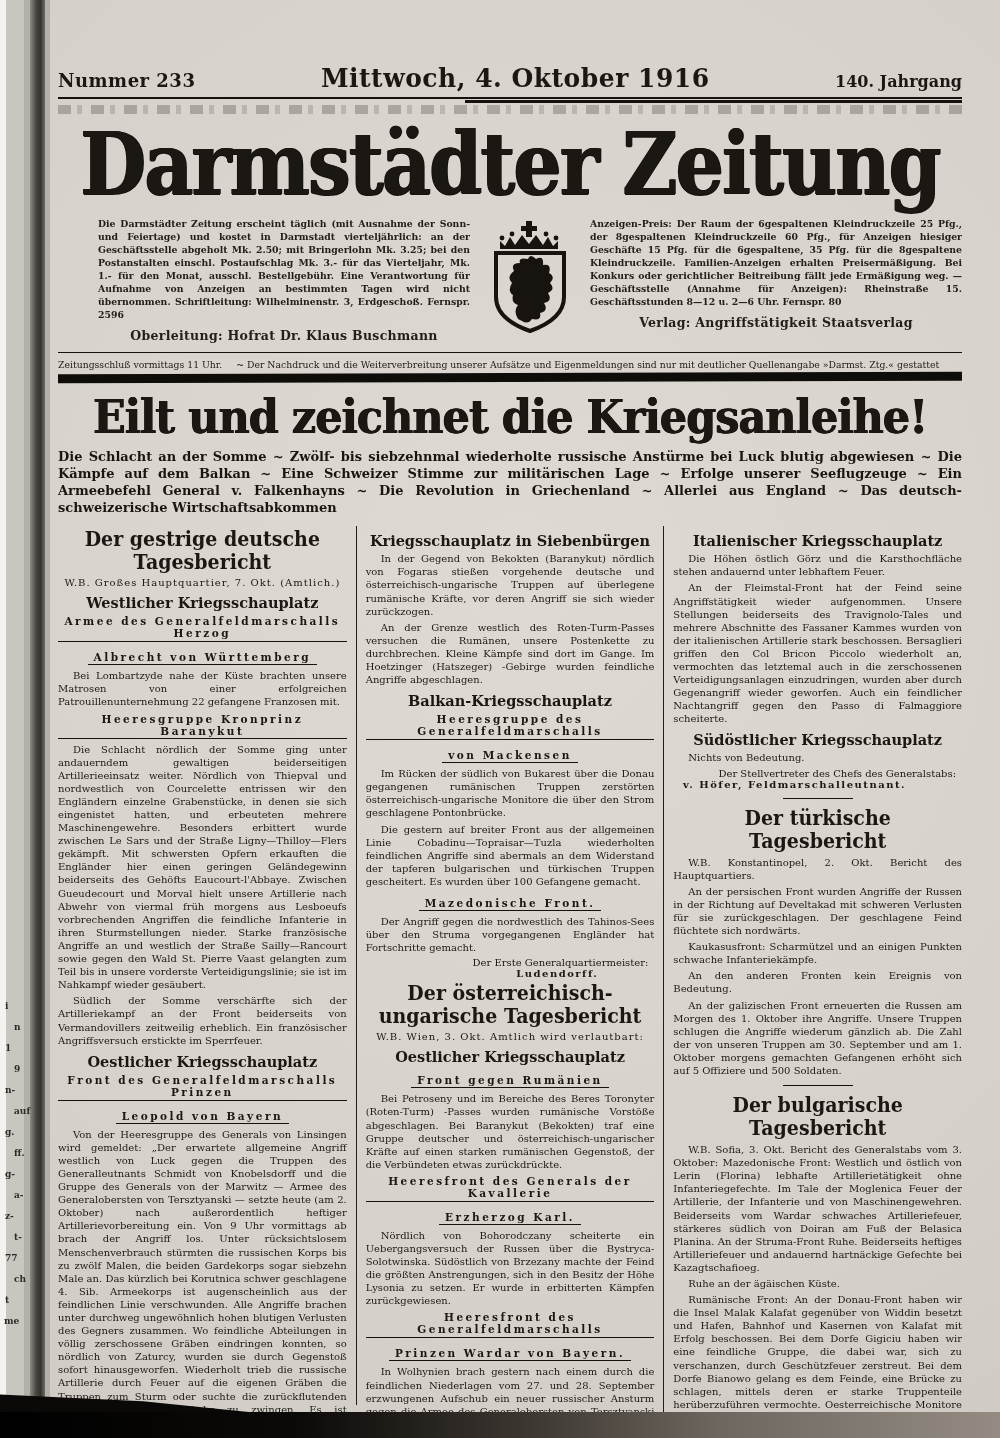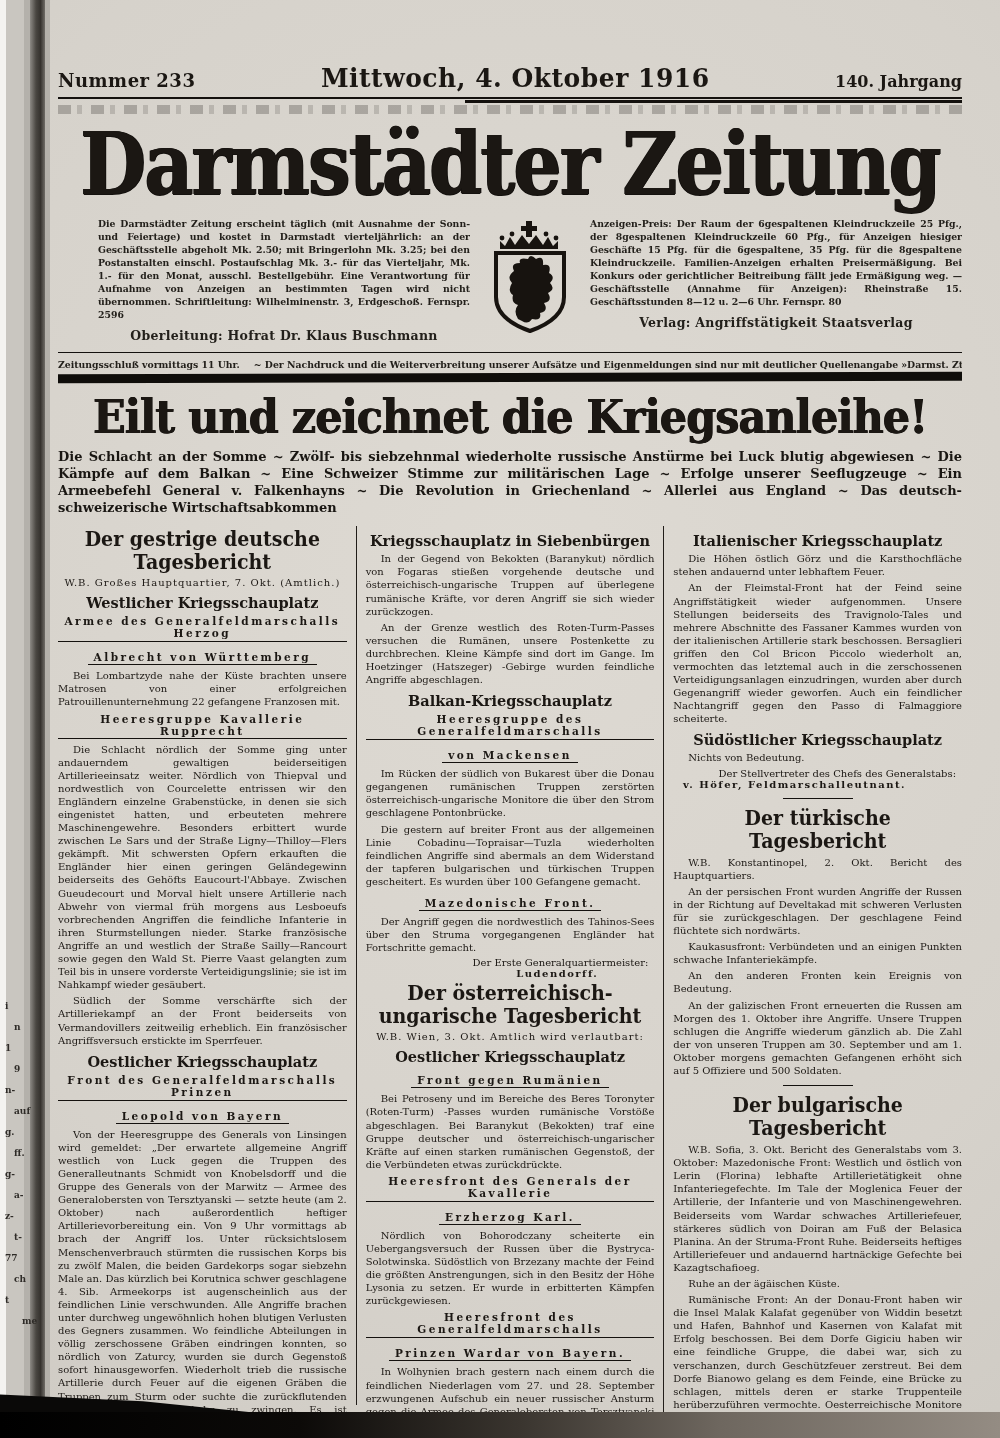--- a/index.html
+++ b/index.html
@@ -38,21 +38,21 @@
     transform:scaleY(1.12);margin:6px 0 2px 0;white-space:nowrap;
     text-shadow:.8px 0 0 #14110e,-.8px 0 0 #14110e,0 .5px 0 #14110e;}
 
   
   .imprint{display:flex;justify-content:flex-end;align-items:flex-start;margin-top:8px;}
   .imp-col{width:372px;font-size:9.3px;line-height:1.4;text-align:justify;font-weight:bold;color:#23201b;}
   .imp-bold{font-size:12.5px;font-weight:bold;text-align:center;margin-top:6px;letter-spacing:.3px;}
   .crest{width:120px;display:flex;justify-content:center;align-items:flex-start;padding-top:2px;}
 
   .notice-row{display:flex;gap:14px;align-items:baseline;margin-top:6px;
-    font-size:9.3px;font-weight:bold;white-space:nowrap;overflow:hidden;color:#23201b;}
+    font-size:9.3px;font-weight:normal;white-space:nowrap;overflow:hidden;color:#23201b;}
   .rule-heavy{height:9px;background:#0f0d0a;margin-top:3px;transform:skewY(-.15deg);}
 
   
   .headline{text-align:center;font-size:43px;font-weight:bold;letter-spacing:-1px;
     margin:10px 0 6px 0;transform:scaleY(1.08);white-space:nowrap;
     text-shadow:.5px 0 0 #14110e,-.5px 0 0 #14110e;}
   .subhead{font-size:13px;font-weight:bold;line-height:1.32;text-align:justify;color:#191612;}
 
   
   .cols{display:flex;margin-top:10px;height:966px;overflow:hidden;}
@@ -89,21 +89,21 @@
       <span class="edge-frag" style="top: 1107px; left: 14px;">auf</span>
       <span class="edge-frag" style="top: 1128px; left: 5px;">g.</span>
       <span class="edge-frag" style="top: 1149px; left: 14px;">ff.</span>
       <span class="edge-frag" style="top: 1170px; left: 5px;">g-</span>
       <span class="edge-frag" style="top: 1191px; left: 14px;">a-</span>
       <span class="edge-frag" style="top: 1212px; left: 5px;">z-</span>
       <span class="edge-frag" style="top: 1233px; left: 14px;">t-</span>
       <span class="edge-frag" style="top: 1254px; left: 5px;">77</span>
       <span class="edge-frag" style="top: 1275px; left: 14px;">ch</span>
       <span class="edge-frag" style="top: 1296px; left: 5px;">t</span>
-      <span class="edge-frag" style="top: 1317px; left: 22px;">me</span>
+      <span class="edge-frag" style="top: 1317px; left: 4px;">me</span>
     </div>
 
   <div class="content">
     <div class="topbar">
       <span class="tb-issue">Nummer 233</span>
       <span class="tb-date">Mittwoch, 4. Oktober 1916</span>
       <span class="tb-vol">140. Jahrgang</span>
     </div>
     <div class="rule-thin"></div>
     <div class="rule-accent"></div>
@@ -149,21 +149,21 @@
     <div class="subhead">Die Schlacht an der Somme ~ Zwölf- bis siebzehnmal wiederholte russische Anstürme bei Luck blutig abgewiesen ~ Die Kämpfe auf dem Balkan ~ Eine Schweizer Stimme zur militärischen Lage ~ Erfolge unserer Seeflugzeuge ~ Ein Armeebefehl General v. Falkenhayns ~ Die Revolution in Griechenland ~ Allerlei aus England ~ Das deutsch-schweizerische Wirtschaftsabkommen</div>
 
     <div class="cols">
       <div class="col">
           <div class="b-h1">Der gestrige deutsche Tagesbericht</div>
           <div class="b-wb">W.B. Großes Hauptquartier, 7. Okt.  (Amtlich.)</div>
           <div class="b-h2">Westlicher Kriegsschauplatz</div>
           <div class="b-h3r">Armee des Generalfeldmarschalls Herzog</div>
           <div class="b-h3u"><span>Albrecht von Württemberg</span></div>
           <div class="b-p">Bei Lombartzyde nahe der Küste brachten unsere Matrosen von einer erfolgreichen Patrouillenunternehmung 22 gefangene Franzosen mit.</div>
-          <div class="b-h3u"><span>Heeresgruppe Kavallerie Rupprecht</span></div>
+          <div class="b-h3u"><span>Heeresgruppe Kronprinz Baranykut</span></div>
           <div class="b-p">Die Schlacht nördlich der Somme ging unter andauerndem gewaltigen beiderseitigen Artillerieeinsatz weiter. Nördlich von Thiepval und nordwestlich von Courcelette entrissen wir den Engländern einzelne Grabenstücke, in denen sie sich eingenistet hatten, und erbeuteten mehrere Maschinengewehre. Besonders erbittert wurde zwischen Le Sars und der Straße Ligny—Thilloy—Flers gekämpft. Mit schwersten Opfern erkauften die Engländer hier einen geringen Geländegewinn beiderseits des Gehöfts Eaucourt-l'Abbaye. Zwischen Gueudecourt und Morval hielt unsere Artillerie nach Abwehr von viermal früh morgens aus Lesboeufs vorbrechenden Angriffen die feindliche Infanterie in ihren Sturmstellungen nieder. Starke französische Angriffe an und westlich der Straße Sailly—Rancourt sowie gegen den Wald St. Pierre Vaast gelangten zum Teil bis in unsere vorderste Verteidigungslinie; sie ist im Nahkampf wieder gesäubert.</div>
           <div class="b-p">Südlich der Somme verschärfte sich der Artilleriekampf an der Front beiderseits von Vermandovillers zeitweilig erheblich. Ein französischer Angriffsversuch erstickte im Sperrfeuer.</div>
           <div class="b-h2">Oestlicher Kriegsschauplatz</div>
           <div class="b-h3r">Front des Generalfeldmarschalls Prinzen</div>
           <div class="b-h3u"><span>Leopold von Bayern</span></div>
           <div class="b-p">Von der Heeresgruppe des Generals von Linsingen wird gemeldet: „Der erwartete allgemeine Angriff westlich von Luck gegen die Truppen des Generalleutnants Schmidt von Knobelsdorff und die Gruppe des Generals von der Marwitz — Armee des Generalobersten von Tersztyanski — setzte heute (am 2. Oktober) nach außerordentlich heftiger Artillerievorbereitung ein. Von 9 Uhr vormittags ab brach der Angriff los. Unter rücksichtslosem Menschenverbrauch stürmten die russischen Korps bis zu zwölf Malen, die beiden Gardekorps sogar siebzehn Male an. Das kürzlich bei Korutnica schwer geschlagene 4. Sib. Armeekorps ist augenscheinlich aus der feindlichen Linie verschwunden. Alle Angriffe brachen unter durchweg ungewöhnlich hohen blutigen Verlusten des Gegners zusammen. Wo feindliche Abteilungen in völlig zerschossene Gräben eindringen konnten, so nördlich von Zaturcy, wurden sie durch Gegenstoß sofort hinausgeworfen. Wiederholt trieb die russische Artillerie durch Feuer auf die eigenen Gräben die Truppen zum Sturm oder suchte die zurückflutenden Angriffswellen zur Umkehr zu zwingen. Es ist festgestellt, daß der vorübergehend in einzelne Gräben eingedrungene Feind unsere dort zurückgebliebenen Verwundeten ermordete. Unsere Verluste sind verhältnismäßig gering.</div>
         </div>
       <div class="vrule r1"></div>
       <div class="col">
           <div class="b-h2">Kriegsschauplatz in Siebenbürgen</div>
@@ -200,21 +200,21 @@
           <div class="b-h2">Südöstlicher Kriegsschauplatz</div>
           <div class="b-p">Nichts von Bedeutung.</div>
           <div class="b-sig">
             <div class="l1">Der Stellvertreter des Chefs des Generalstabs:</div>
             <div class="l2">v. Höfer, Feldmarschalleutnant.</div>
           </div>
           <div class="b-div"></div>
           <div class="b-h1">Der türkische Tagesbericht</div>
           <div class="b-p">W.B. Konstantinopel, 2. Okt.  Bericht des Hauptquartiers.</div>
           <div class="b-p">An der persischen Front wurden Angriffe der Russen in der Richtung auf Develtakad mit schweren Verlusten für sie zurückgeschlagen. Der geschlagene Feind flüchtete sich nordwärts.</div>
-          <div class="b-p">Kaukasusfront: Verbündeten und an einigen Punkten schwache Infanteriekämpfe.</div>
+          <div class="b-p">Kaukasusfront: Scharmützel und an einigen Punkten schwache Infanteriekämpfe.</div>
           <div class="b-p">An den anderen Fronten kein Ereignis von Bedeutung.</div>
           <div class="b-p">An der galizischen Front erneuerten die Russen am Morgen des 1. Oktober ihre Angriffe. Unsere Truppen schlugen die Angriffe wiederum gänzlich ab. Die Zahl der von unseren Truppen am 30. September und am 1. Oktober morgens gemachten Gefangenen erhöht sich auf 5 Offiziere und 500 Soldaten.</div>
           <div class="b-div"></div>
           <div class="b-h1">Der bulgarische Tagesbericht</div>
           <div class="b-p">W.B. Sofia, 3. Okt.  Bericht des Generalstabs vom 3. Oktober: Mazedonische Front: Westlich und östlich von Lerin (Florina) lebhafte Artillerietätigkeit ohne Infanteriegefechte. Im Tale der Moglenica Feuer der Artillerie, der Infanterie und von Maschinengewehren. Beiderseits vom Wardar schwaches Artilleriefeuer, stärkeres südlich von Doiran am Fuß der Belasica Planina. An der Struma-Front Ruhe. Beiderseits heftiges Artilleriefeuer und andauernd hartnäckige Gefechte bei Kazagtschafioeg.</div>
           <div class="b-p">Ruhe an der ägäischen Küste.</div>
           <div class="b-p">Rumänische Front: An der Donau-Front haben wir die Insel Malak Kalafat gegenüber von Widdin besetzt und Hafen, Bahnhof und Kasernen von Kalafat mit Erfolg beschossen. Bei dem Dorfe Gigiciu haben wir eine feindliche Gruppe, die dabei war, sich zu verschanzen, durch Geschützfeuer zerstreut. Bei dem Dorfe Bianowo gelang es dem Feinde, eine Brücke zu schlagen, mittels deren er starke Truppenteile herüberzuführen vermochte. Oesterreichische Monitore haben die Brücke zerstört.</div>
           <div class="b-p">In der Dobrudscha wurde ein Angriff des Feindes auf unsere Truppen in der Linie Beschaul—Amsatscha—Perweli durch unser Feuer aufgehalten und ein Gegenangriff der Truppen unseres rechten Flügels endigte mit der Zurückwerfung des Feindes in seine alten Stellungen und Vernichtung eines feindlichen Bataillons, dessen Ueberbleibsel, zwei Offiziere und 100 Mann, gefangen genommen wurden.</div>
         </div>
     </div>

